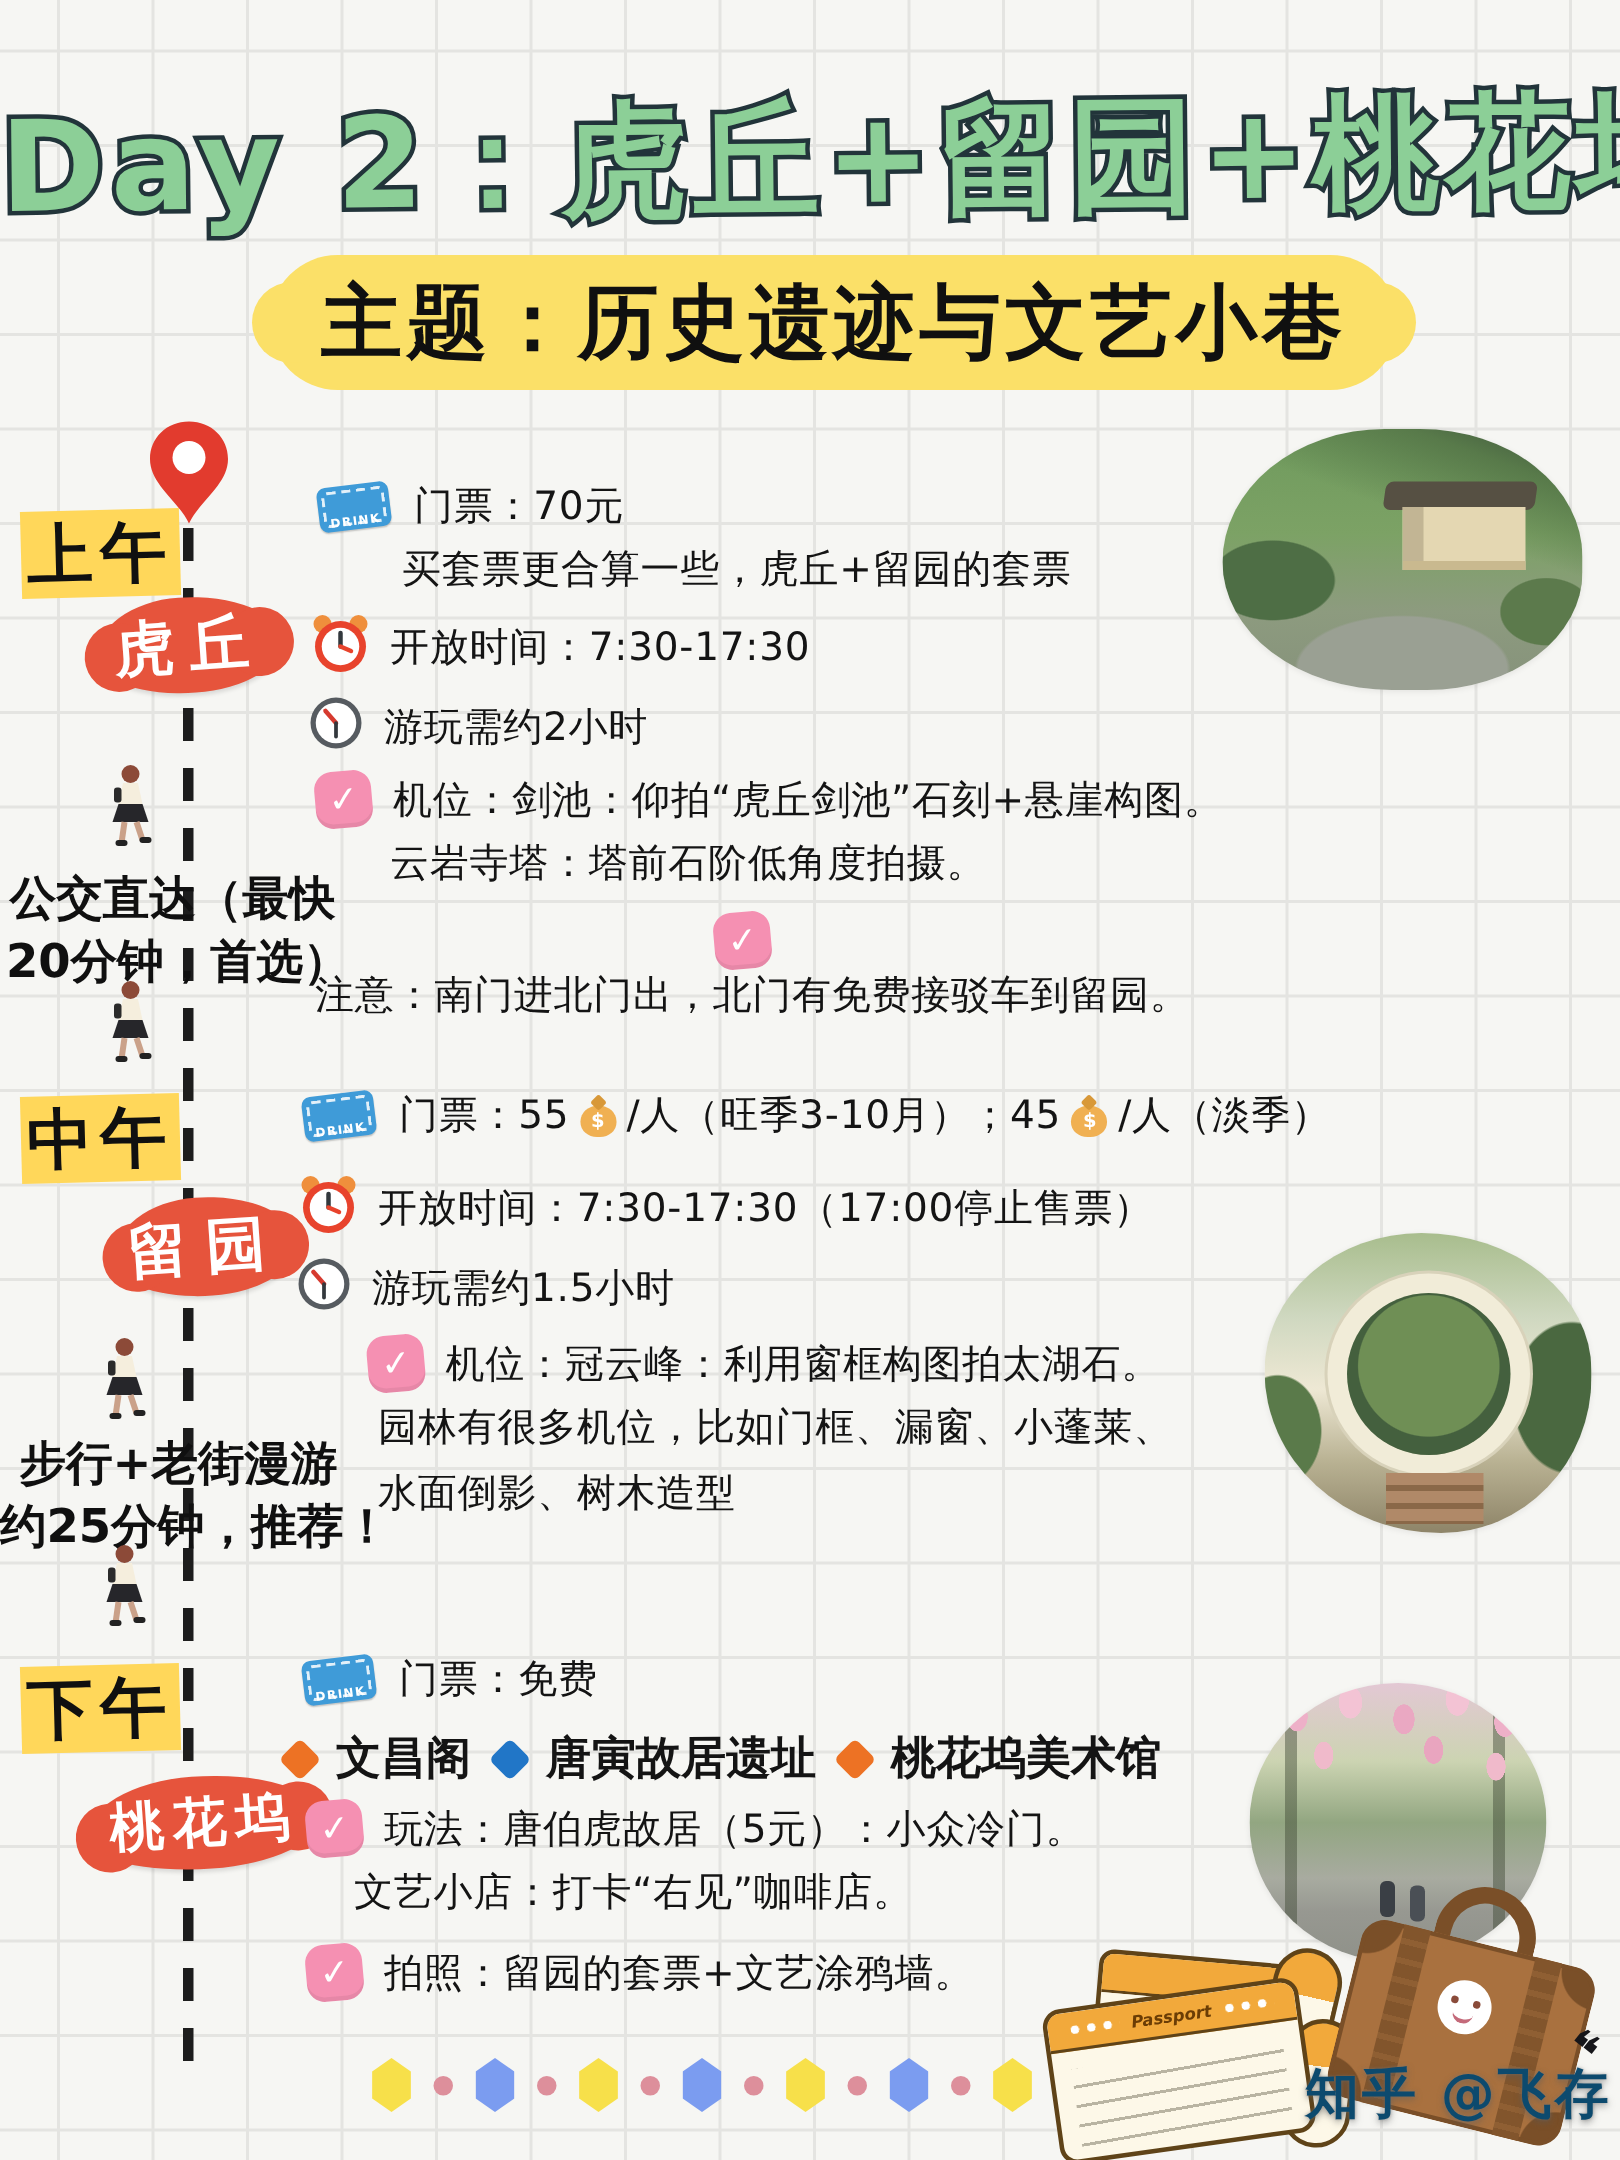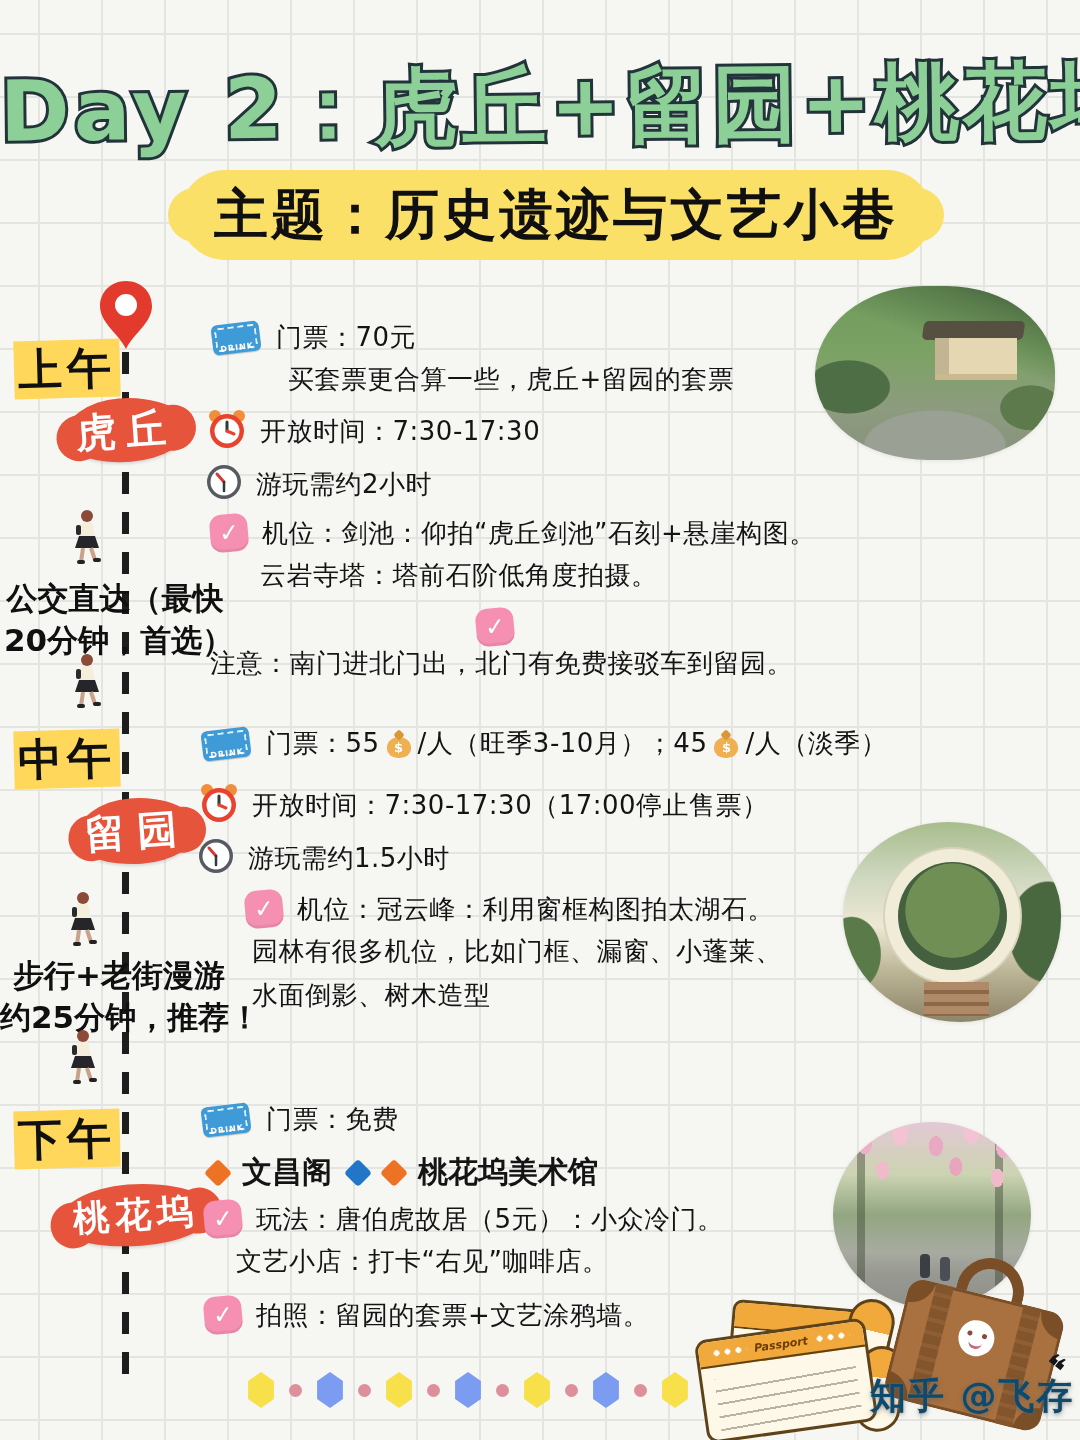--- a/index.html
+++ b/index.html
@@ -317,21 +317,21 @@
       <rect x="23" y="50" width="8" height="4" rx="2" fill="#222"></rect>
     </svg>
 </div>
 
 <div class="row" style="left:212px;top:320px;">
   <span class="ic-ticket">
       <span class="tk-label">DRINK</span>
     </span>
   <span class="txt">门票：70元</span>
 </div>
-<div class="row" style="left:268px;top:362px;margin-left:20px;">
+<div class="row" style="left:268px;top:362px;">
   <span class="txt">买套票更合算一些，虎丘+留园的套票</span>
 </div>
 <div class="row" style="left:206px;top:408px;text-align:center;">
   <span class="ic-svg"><svg width="42" height="42" viewBox="0 0 42 42">
         <circle cx="9" cy="8" r="6" fill="#ef8f3c"></circle>
         <circle cx="33" cy="8" r="6" fill="#ef8f3c"></circle>
         <circle cx="21" cy="23" r="17" fill="#e8432c"></circle>
         <circle cx="21" cy="23" r="12.5" fill="#fff"></circle>
         <line x1="21" y1="23" x2="21" y2="14" stroke="#33383d" stroke-width="3" stroke-linecap="round"></line>
         <line x1="21" y1="23" x2="28" y2="26" stroke="#e8432c" stroke-width="3" stroke-linecap="round"></line>
@@ -405,25 +405,26 @@
   <span class="txt">水面倒影、树木造型</span>
 </div>
 <div class="photo" id="photo-noon"></div>
 
 <div class="row" style="left:202px;top:1102px;">
   <span class="ic-ticket">
       <span class="tk-label">DRINK</span>
     </span>
   <span class="txt">门票：免费</span>
 </div>
-<div class="row" style="left:208px;top:1152px;justify-content:flex-end;">
+<div class="row" style="left:190px;top:1152px;justify-content:flex-end;">
   <span class="diamond orange"></span>
   <span class="spot-label">文昌阁</span>
   <span class="spot-gap"></span>
   <span class="diamond blue"></span>
+  <span class="spot-label">唐寅故居遗址</span>
   <span class="spot-gap"></span>
   <span class="diamond orange"></span>
   <span class="spot-label">桃花坞美术馆</span>
 </div>
 <div class="row" style="left:204px;top:1200px;">
   <span class="ic-check"></span>
   <span class="txt">玩法：唐伯虎故居（5元）：小众冷门。</span>
 </div>
 <div class="row" style="left:236px;top:1244px;">
   <span class="txt">文艺小店：打卡“右见”咖啡店。</span>

